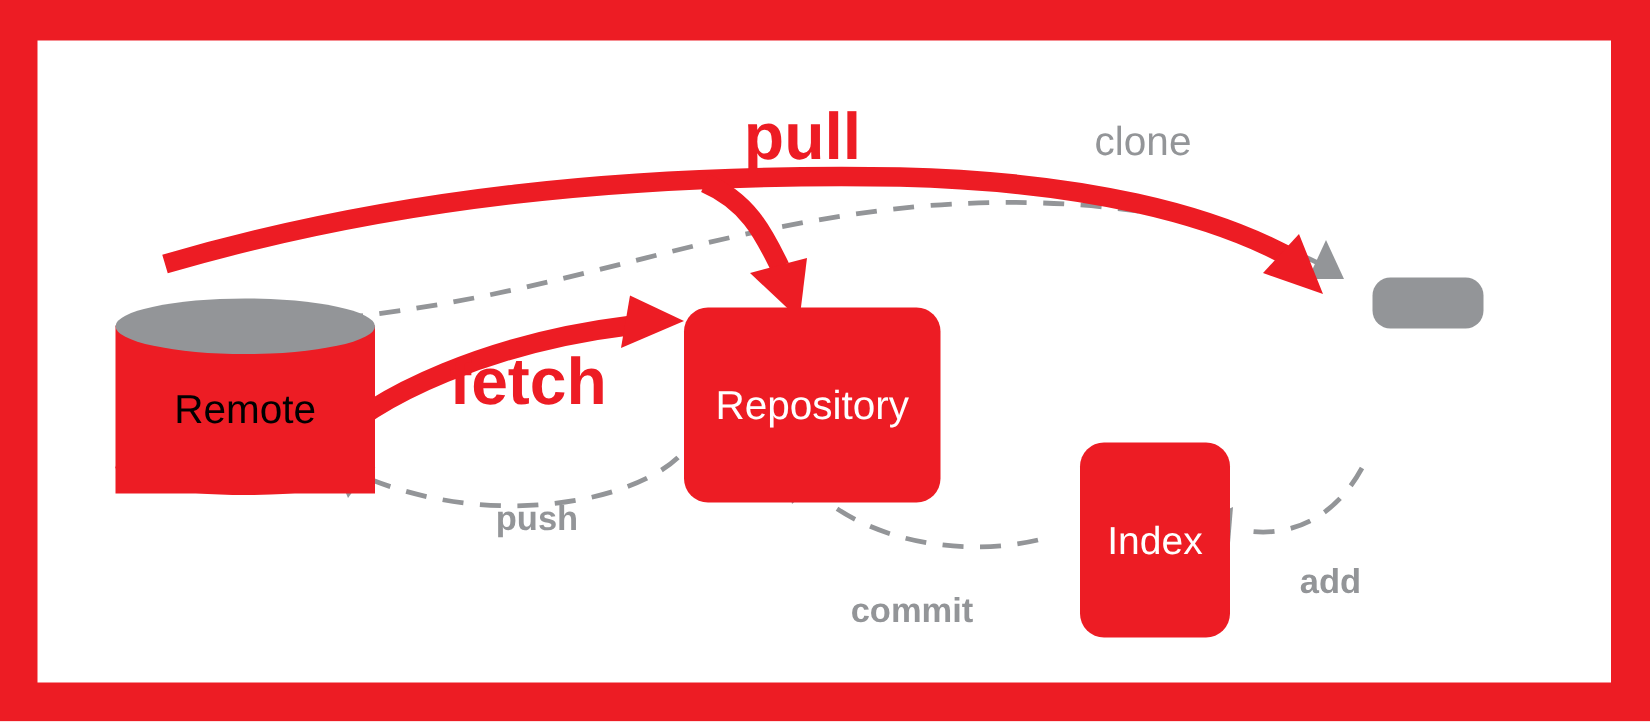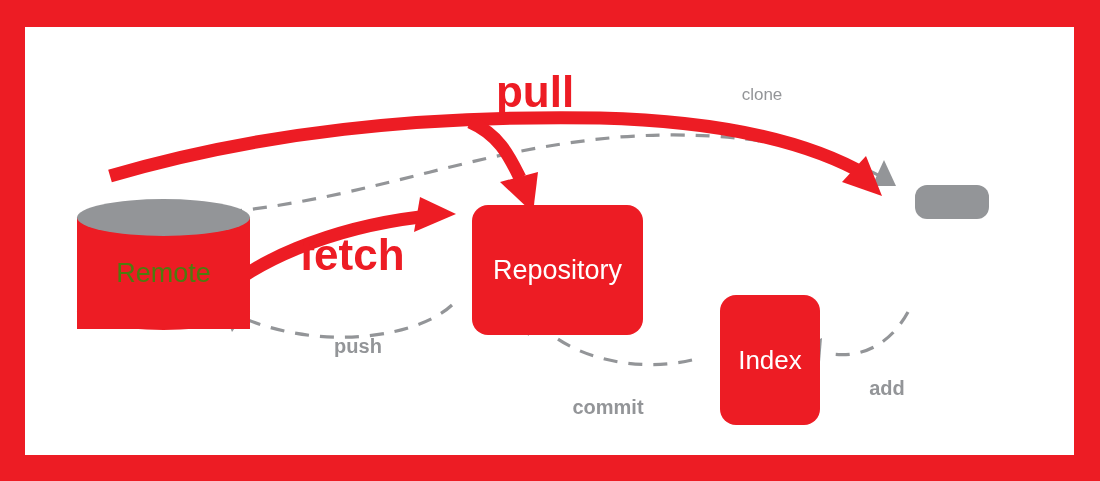--- a/index.html
+++ b/index.html
@@ -46,21 +46,21 @@
     display: flex;
     align-items: center;
     justify-content: center;
     font-size: 27px;
     font-weight: 400;
     letter-spacing: 0px;
     box-sizing: border-box;
   }
   .node-box { border-radius: 16px; }
   #node-repository {
-    left: 447px; top: 178px; width: 171px; height: 130px;
+    left: 431px; top: 178px; width: 171px; height: 130px;
   }
   #node-workspace {
     left: 872px; top: 178px; width: 163px; height: 130px;
   }
   #node-index {
     left: 695px; top: 268px; width: 100px; height: 130px;
     font-size: 26px;
   }
   
   #workspace-tab {
@@ -96,42 +96,42 @@
     background: #939598;
     border-radius: 50%;
   }
   #remote-label {
     position: absolute;
     left: 0; top: 0;
     width: 173px; height: 148px;
     display: flex;
     align-items: center;
     justify-content: center;
-    color: #4d7c0f;
+    color: #000000;
     font-size: 27px;
   }
   .edge-label {
     position: absolute;
     white-space: nowrap;
     transform: translate(-50%, -50%);
   }
   .label-red {
     color: #ed1c24;
     font-weight: bold;
     font-size: 44px;
   }
   .label-gray {
     color: #939598;
     font-weight: bold;
-    font-size: 20px;
+    font-size: 23px;
   }
   .label-gray-regular {
     color: #939598;
     font-weight: 400;
-    font-size: 17px;
+    font-size: 27px;
   }
 </style>
 </head>
 <body>
 
 <div id="stage">
 
   <div id="frame"></div>
 
   <div id="canvas">

